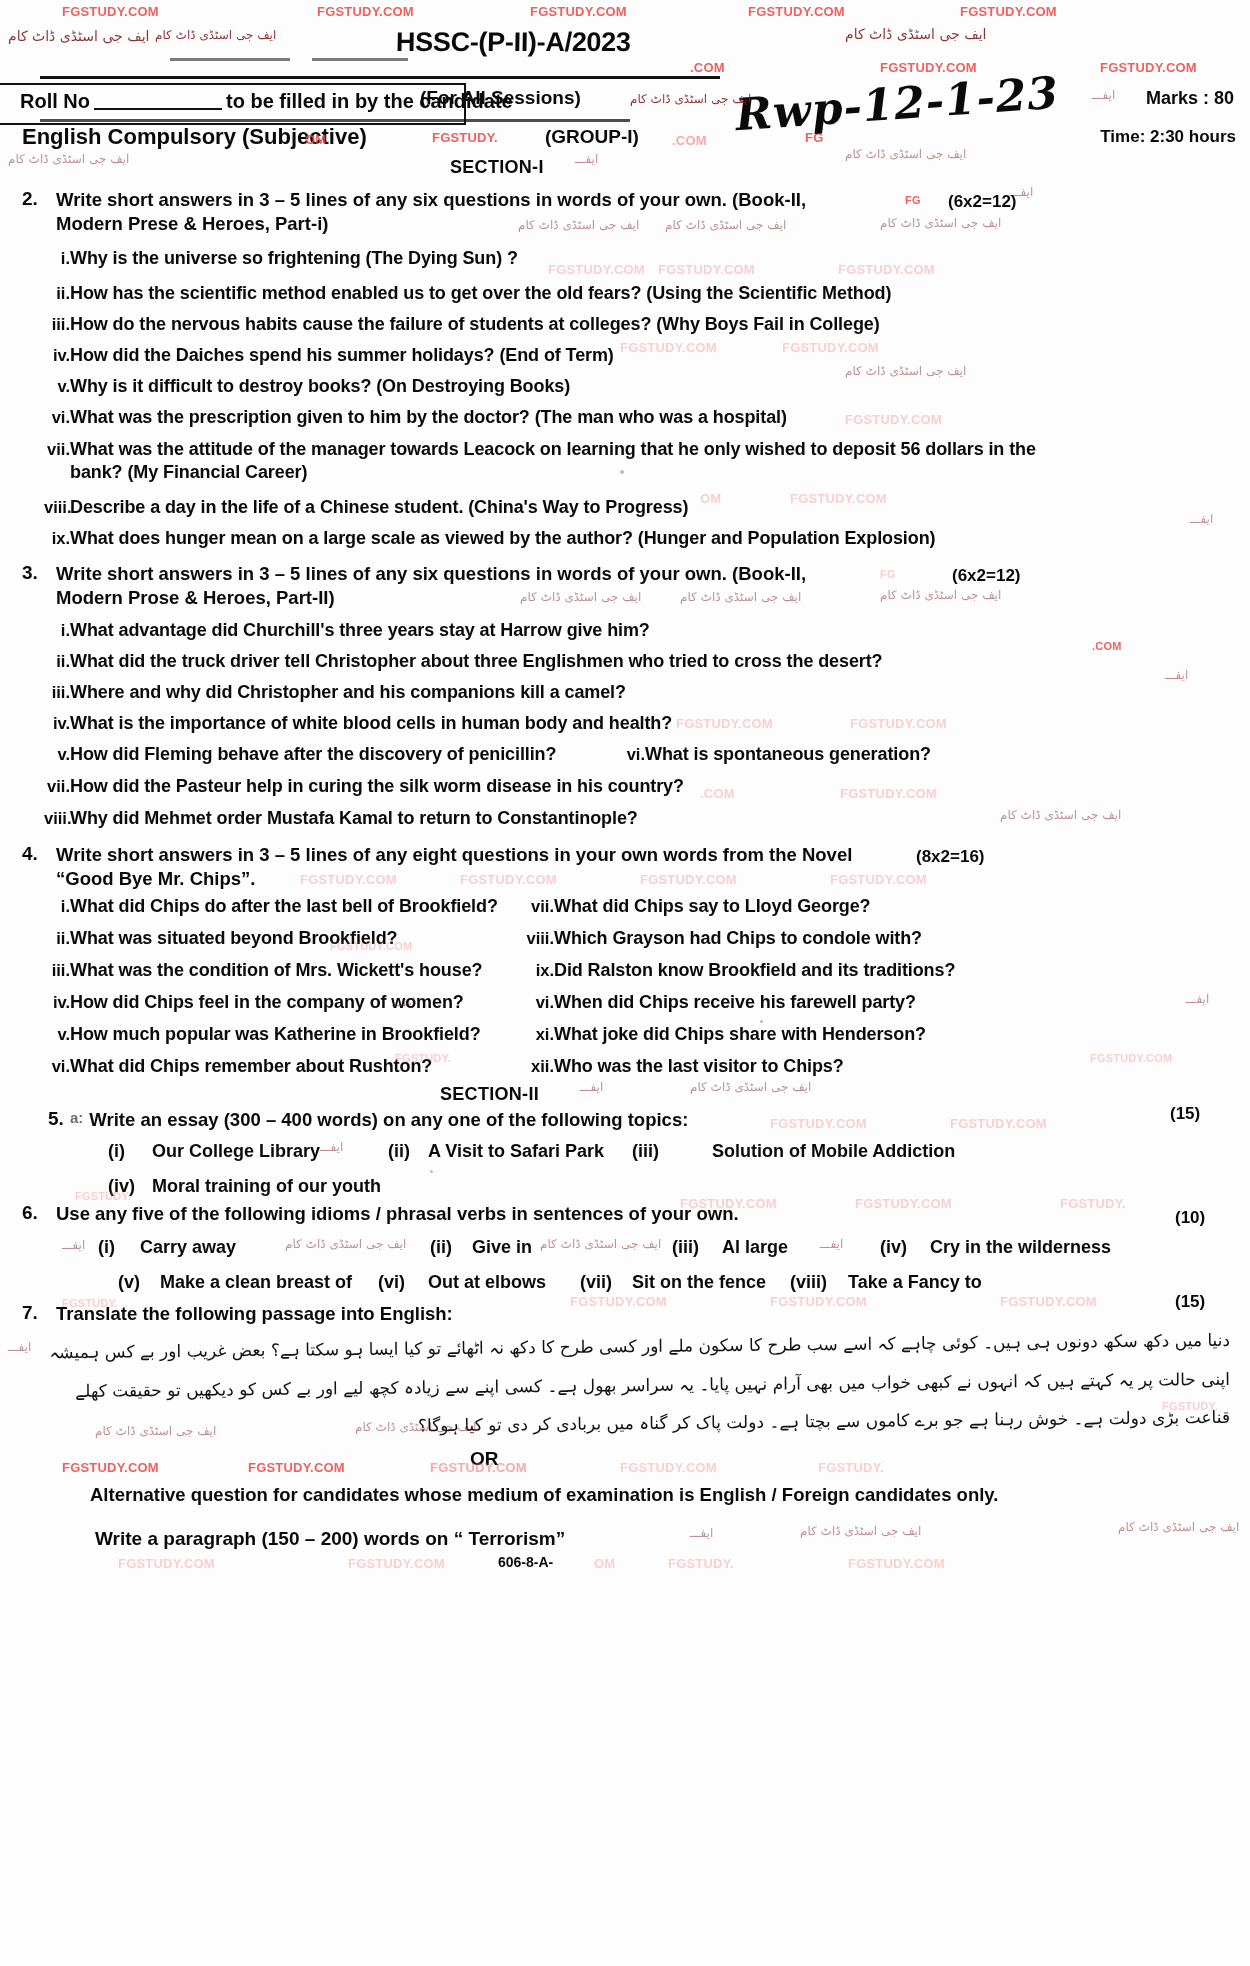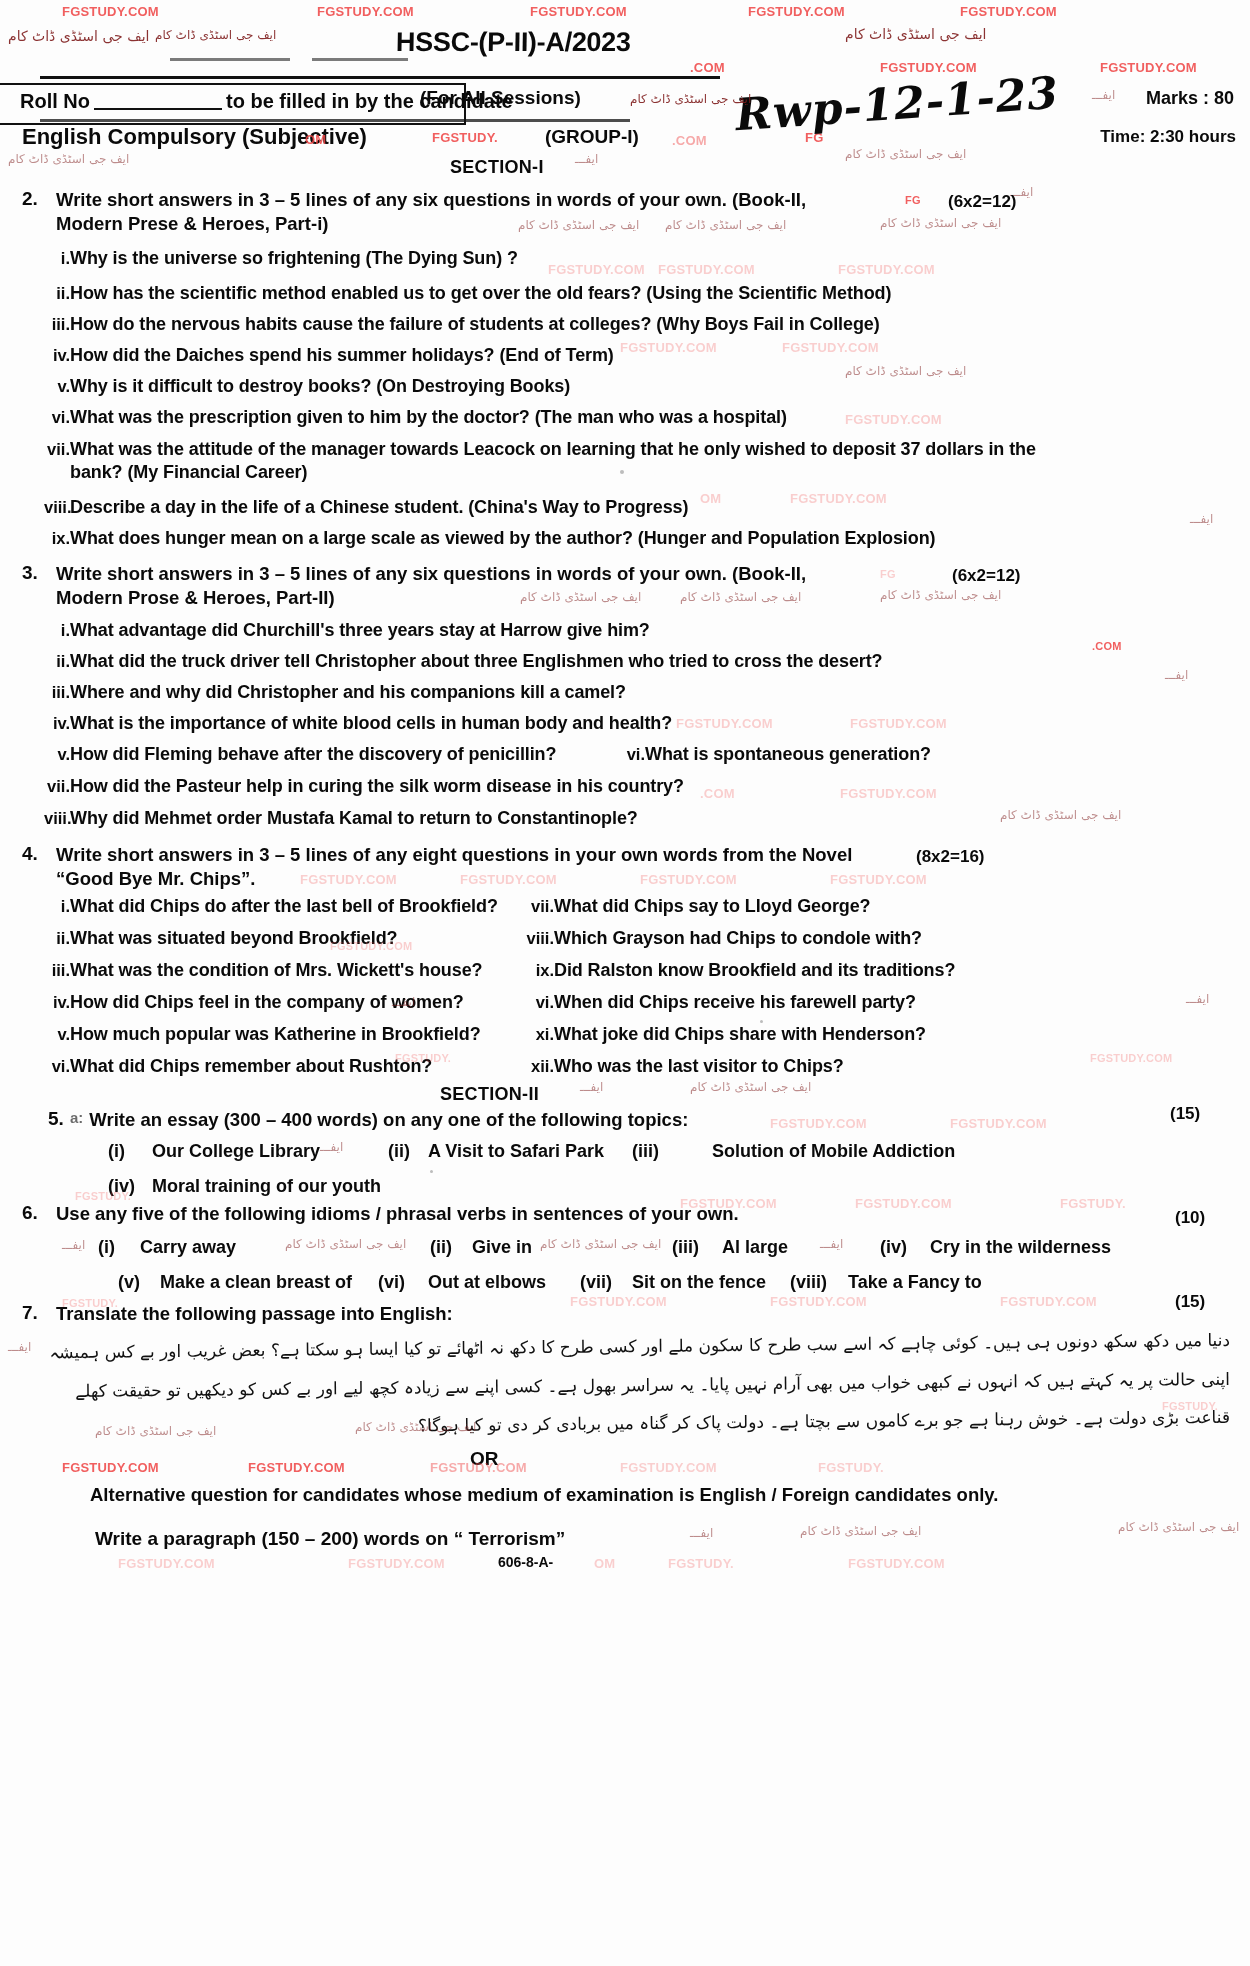--- a/index.html
+++ b/index.html
@@ -164,21 +164,21 @@
     <span class="tx">Why is it difficult to destroy books? (On Destroying Books)</span>
   </div>
   <div class="item" style="left:44px;top:407px">
     <span class="rn" style="width:26px">vi.</span>
     <span class="tx">What was the prescription given to him by the doctor? (The man who was a hospital)</span>
   </div>
   <div class="wm sm vfaint" style="left:845px;top:412px">FGSTUDY.COM</div>
 
   <div class="item" style="left:44px;top:438px;width:1080px">
     <span class="rn" style="width:26px">vii.</span>
-    <span class="tx wrap" style="width:1020px">What was the attitude of the manager towards Leacock on learning that he only wished to deposit 37 dollars in the bank? (My Financial Career)</span>
+    <span class="tx wrap" style="width:1020px">What was the attitude of the manager towards Leacock on learning that he only wished to deposit 56 dollars in the bank? (My Financial Career)</span>
   </div>
 
   <div class="item" style="left:44px;top:497px">
     <span class="rn" style="width:26px">viii.</span>
     <span class="tx">Describe a day in the life of a Chinese student. (China's Way to Progress)</span>
   </div>
   <div class="wm sm vfaint" style="left:700px;top:491px">OM</div>
   <div class="wm sm vfaint" style="left:790px;top:491px">FGSTUDY.COM</div>
   <div class="wm-urdu s faint" style="left:1190px;top:512px">ایفـــ</div>
 

